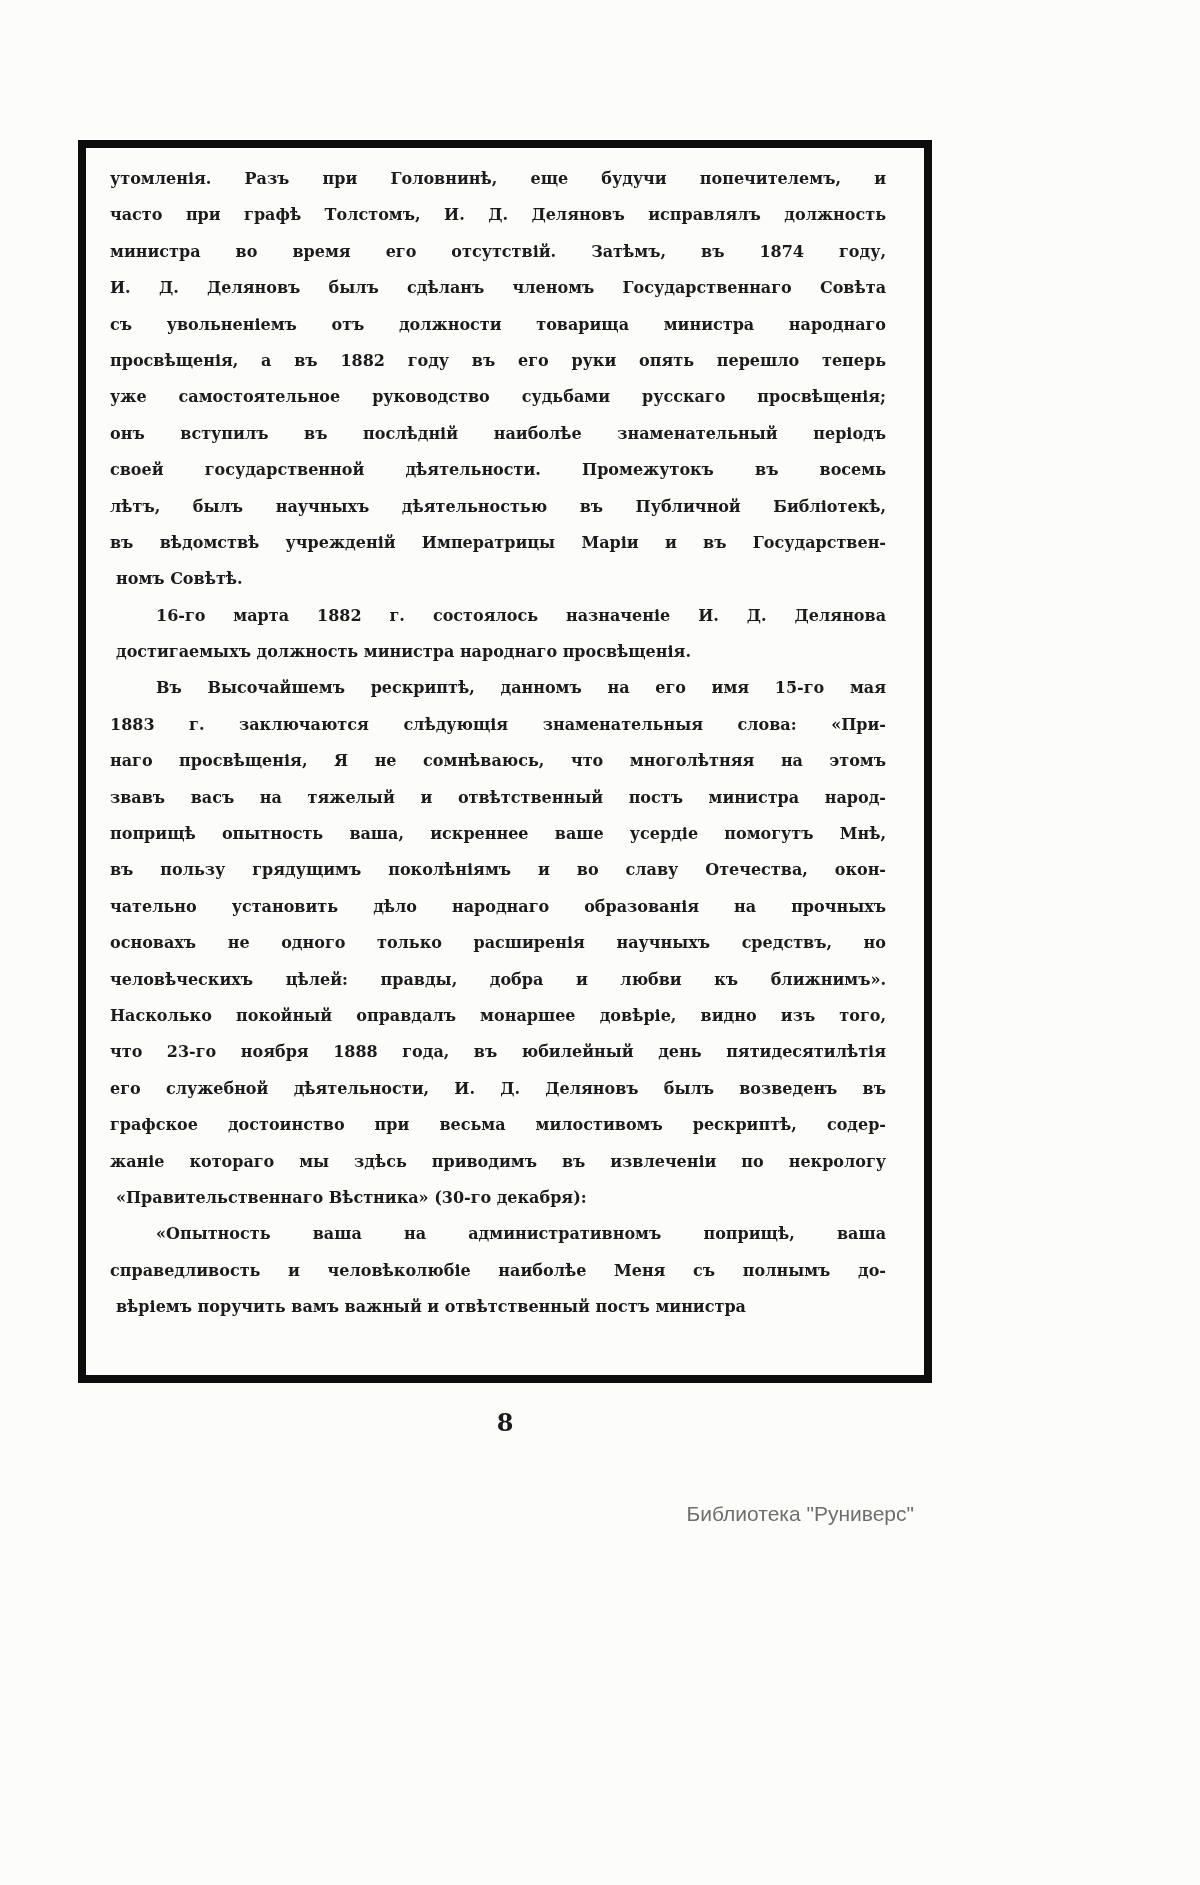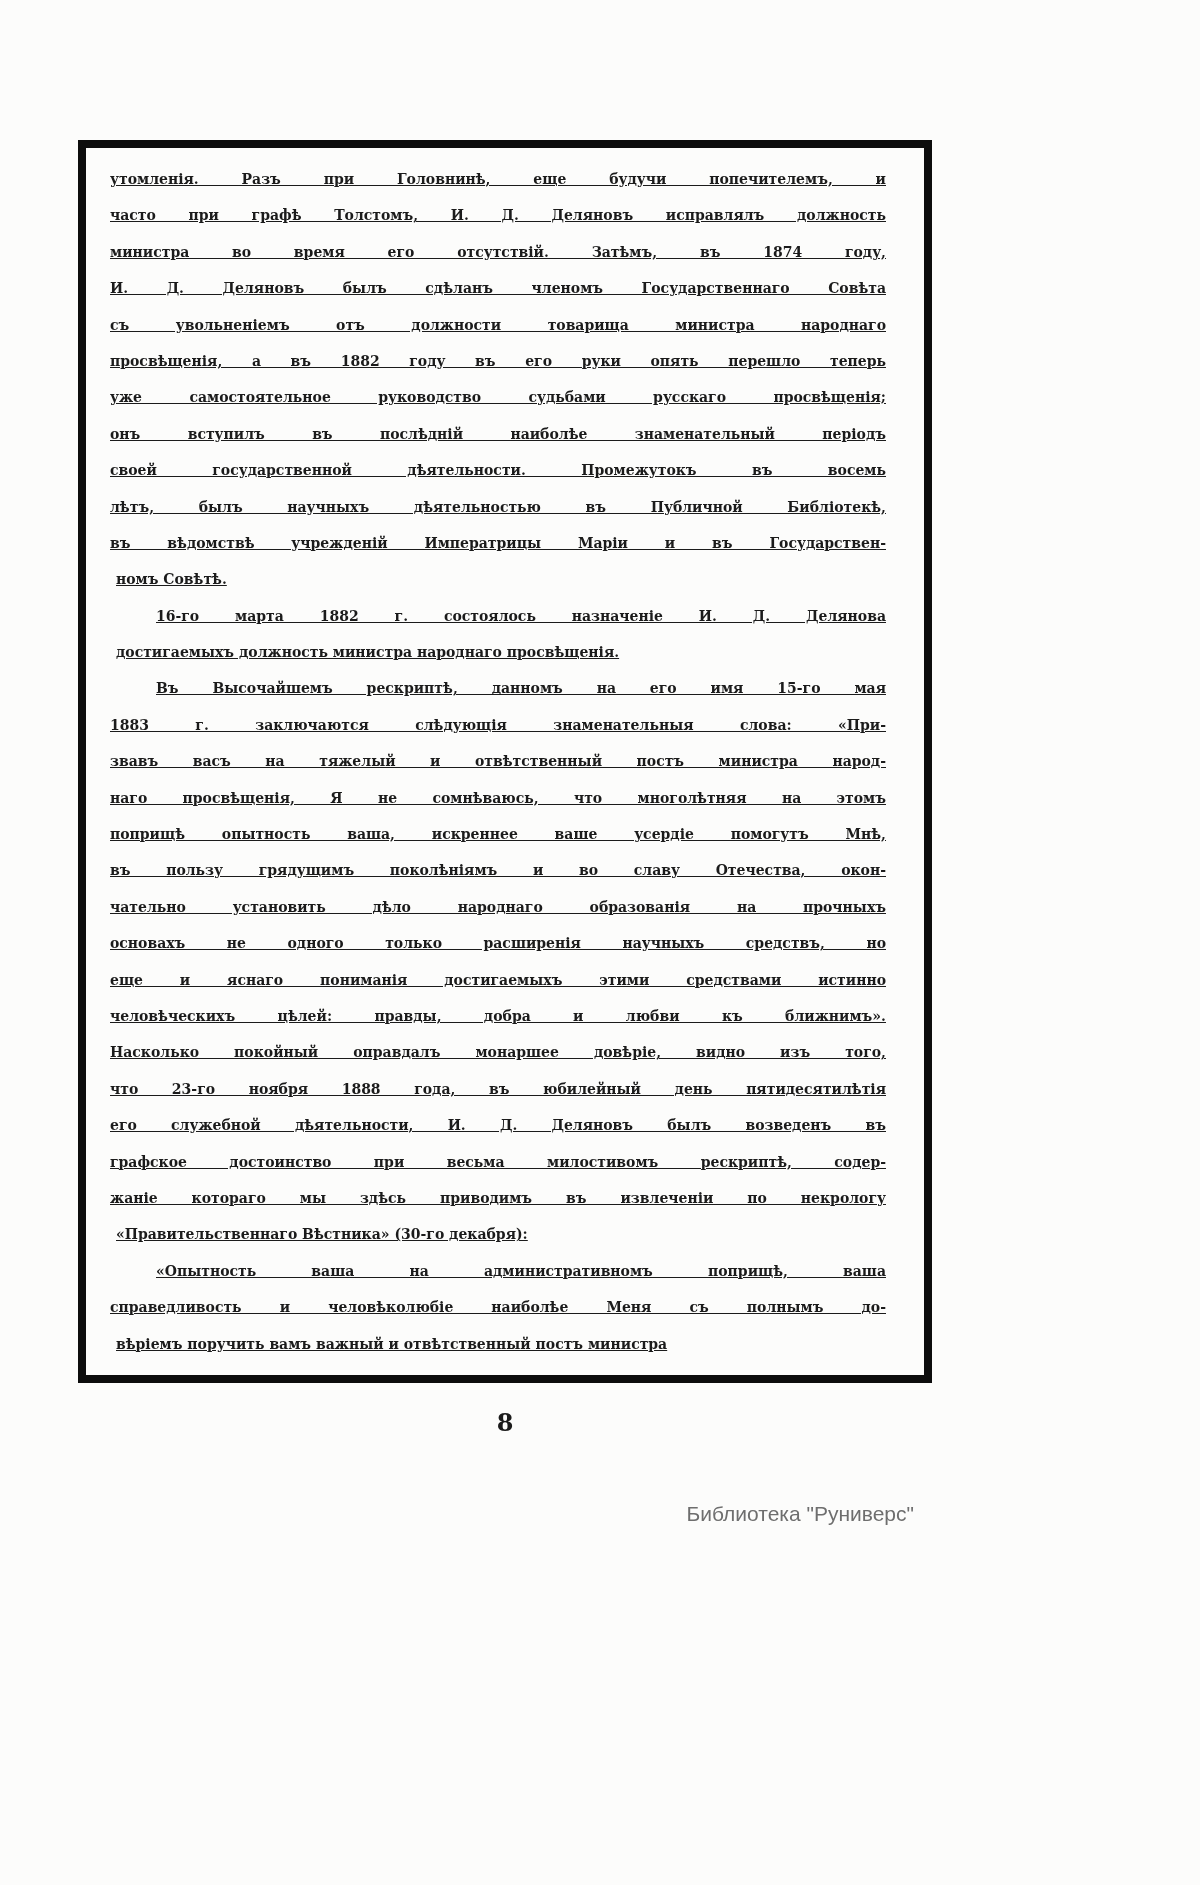--- a/index.html
+++ b/index.html
@@ -25,22 +25,21 @@
     box-sizing: border-box;
     background: #fcfcfb;
   }
   .text-block {
     position: absolute;
     left: 24px;
     right: 38px;
     top: 13px;
     color: #1b1b1b;
     font-weight: bold;
-    font-size: 14px;
-    text-decoration: underline;
+    font-size: 16px;
   }
   .line {
     height: 36.4px;
     line-height: 36.4px;
     text-align: justify;
     text-align-last: justify;
     text-justify: inter-word;
     white-space: normal;
     overflow: hidden;
   }
@@ -87,27 +86,26 @@
         <div class="line">уже самостоятельное руководство судьбами русскаго просвѣщенія;</div>
         <div class="line">онъ вступилъ въ послѣдній наиболѣе знаменательный періодъ</div>
         <div class="line">своей государственной дѣятельности. Промежутокъ въ восемь</div>
         <div class="line">лѣтъ, былъ научныхъ дѣятельностью въ Публичной Библіотекѣ,</div>
         <div class="line">въ вѣдомствѣ учрежденій Императрицы Маріи и въ Государствен-</div>
         <div class="line last">номъ Совѣтѣ.</div>
         <div class="line indent">16-го марта 1882 г. состоялось назначеніе И. Д. Делянова</div>
         <div class="line last">достигаемыхъ должность министра народнаго просвѣщенія.</div>
         <div class="line indent">Въ Высочайшемъ рескриптѣ, данномъ на его имя 15-го мая</div>
         <div class="line">1883 г. заключаются слѣдующія знаменательныя слова: «При-</div>
+        <div class="line">наго просвѣщенія, Я не сомнѣваюсь, что многолѣтняя на этомъ</div>
         <div class="line">звавъ васъ на тяжелый и отвѣтственный постъ министра народ-</div>
-        <div class="line">наго просвѣщенія, Я не сомнѣваюсь, что многолѣтняя на этомъ</div>
         <div class="line">поприщѣ опытность ваша, искреннее ваше усердіе помогутъ Мнѣ,</div>
         <div class="line">въ пользу грядущимъ поколѣніямъ и во славу Отечества, окон-</div>
         <div class="line">чательно установить дѣло народнаго образованія на прочныхъ</div>
         <div class="line">основахъ не одного только расширенія научныхъ средствъ, но</div>
-        <div class="line">еще и яснаго пониманія достигаемыхъ этими средствами истинно</div>
         <div class="line">человѣческихъ цѣлей: правды, добра и любви къ ближнимъ».</div>
         <div class="line">Насколько покойный оправдалъ монаршее довѣріе, видно изъ того,</div>
         <div class="line">что 23-го ноября 1888 года, въ юбилейный день пятидесятилѣтія</div>
         <div class="line">его служебной дѣятельности, И. Д. Деляновъ былъ возведенъ въ</div>
         <div class="line">графское достоинство при весьма милостивомъ рескриптѣ, содер-</div>
         <div class="line">жаніе котораго мы здѣсь приводимъ въ извлеченіи по некрологу</div>
         <div class="line last">«Правительственнаго Вѣстника» (30-го декабря):</div>
         <div class="line indent">«Опытность ваша на административномъ поприщѣ, ваша</div>
         <div class="line">справедливость и человѣколюбіе наиболѣе Меня съ полнымъ до-</div>
         <div class="line last">вѣріемъ поручить вамъ важный и отвѣтственный постъ министра</div>

